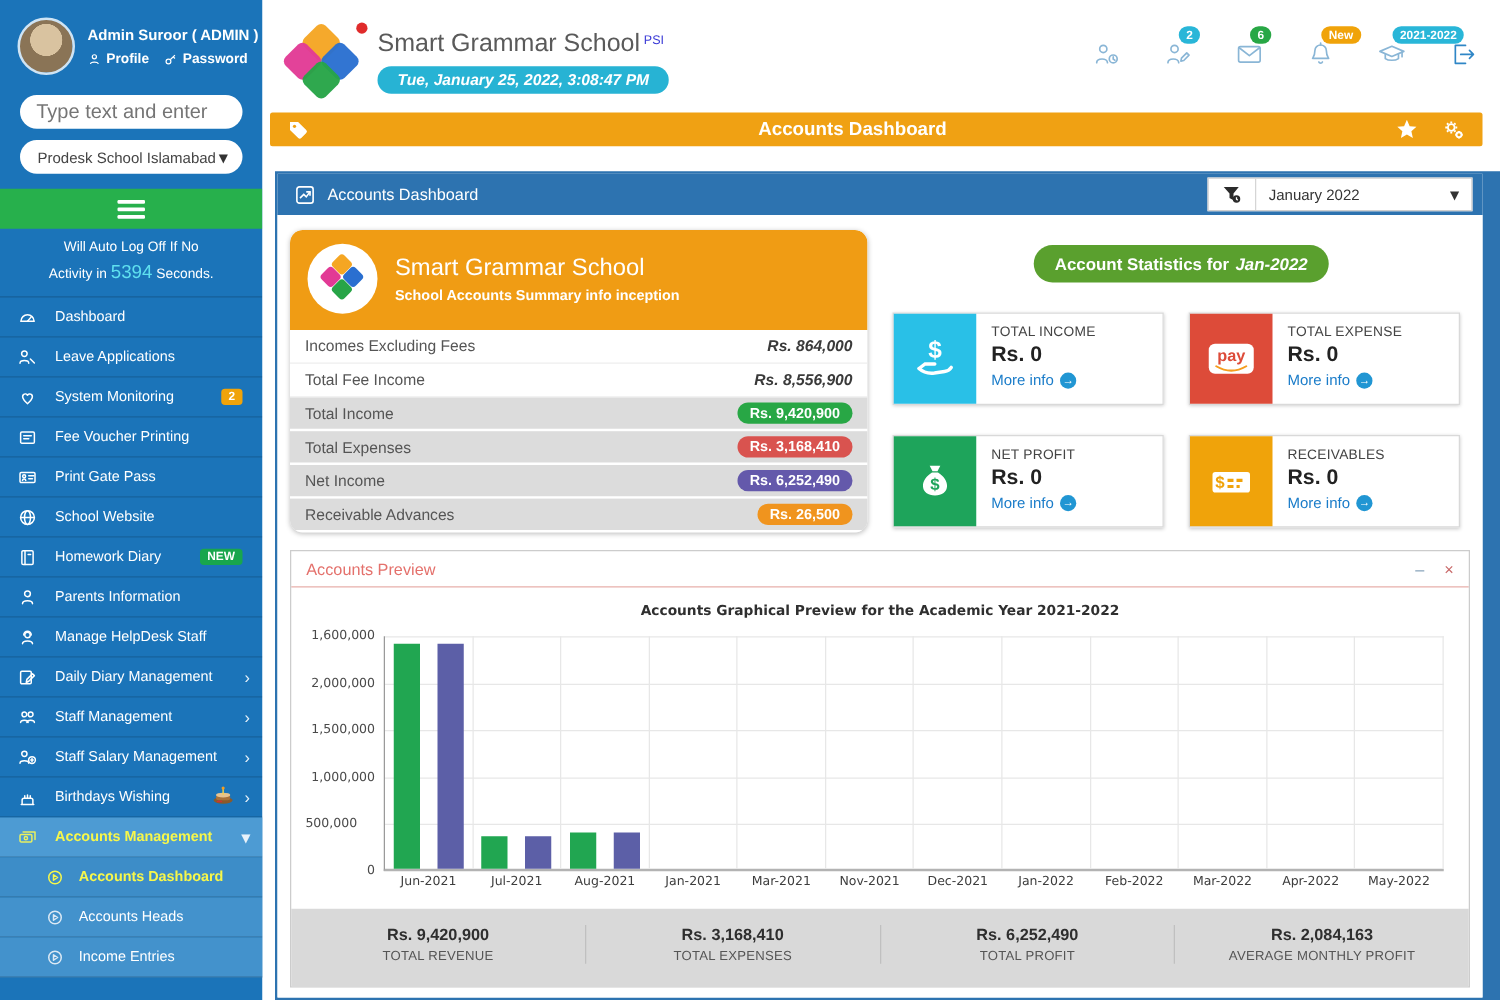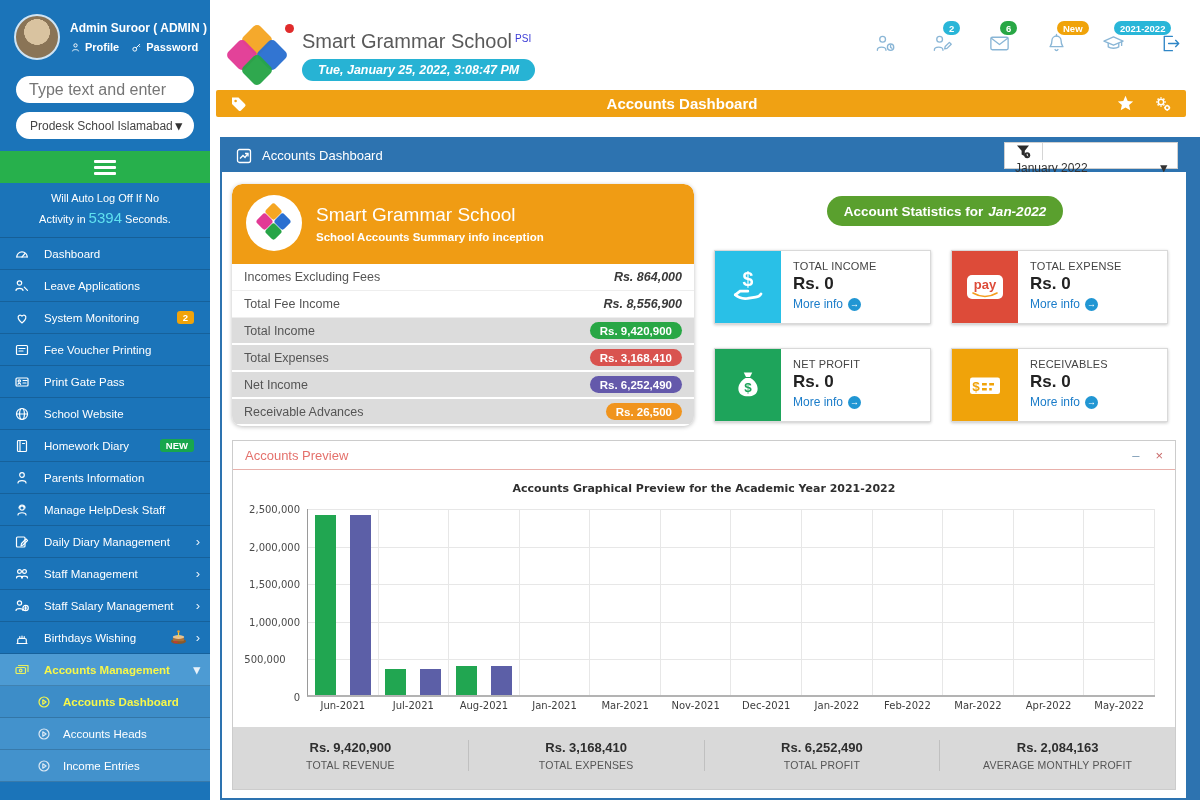--- a/index.html
+++ b/index.html
@@ -36,21 +36,21 @@
   .mi-badge { font-size:9.5px; font-weight:bold; padding:1px 6px; border-radius:3px; color:#fff; margin-right:6px; }
   .mi-chev { font-size:13px; color:#e8f2fa; margin-left:4px; }
   .menu-item.parent-active { background:#4d9bd3; color:#f7f74a; font-weight:bold; }
   .menu-item.sub { background:#4392cc; padding-left:36px; }
   .menu-item.sub .mi-icon { margin-right:10px; }
   .menu-item.sub.sub-active { background:#3d8dc8; color:#f7f74a; font-weight:bold; }
   .cake-img { margin-right:4px; }
 
   
   .main { flex:1; display:flex; flex-direction:column; min-width:0; background:#fff; }
-  .hdr { height:88px; display:flex; align-items:flex-end; padding:10px 18px 0 14px; position:relative; }
+  .hdr { height:88px; display:flex; align-items:center; padding:10px 18px 0 14px; position:relative; }
   .brand { display:flex; }
   .logo-wrap { position:relative; width:66px; height:66px; }
   .petal { position:absolute; width:24px; height:24px; border-radius:5px; transform:rotate(45deg); opacity:.96; }
   .petal.o { background:#f5a623; left:21px; top:6px; }
   .petal.m { background:#e23a95; left:6px; top:21px; }
   .petal.b { background:#2a6fd0; left:36px; top:21px; }
   .petal.g { background:#27a447; left:21px; top:36px; }
   .red-dot { position:absolute; right:-4px; top:2px; width:9px; height:9px; border-radius:50%; background:#e02b2b; }
   .brand-txt { margin:8px 0 0 12px; }
   .school-name { font-size:20px; color:#5a5a5a; }
@@ -64,21 +64,21 @@
 
   .titlebar { height:27px; margin:2px 14px 0 6px; background:#f0a113; display:flex; align-items:center;
               padding:0 14px; border-radius:2px; }
   .titlebar .tb-title { flex:1; text-align:center; color:#fff; font-weight:bold; font-size:15px; }
   .tb-right { display:flex; gap:20px; align-items:center; }
 
   .panel { flex:1; margin:20px 0 0 10px; border:2px solid #2d73b0; border-right:14px solid #2d73b0;
            display:flex; flex-direction:column; min-height:0; }
   .panel-hd { height:33px; background:#2d73b0; display:flex; align-items:center; padding:0 8px 0 14px; color:#fff; }
   .panel-hd .ph-title { font-size:13px; margin-left:10px; flex:1; }
-  .filter-group { display:flex; background:#fff; border:1px solid #cfcfcf; height:27px; align-items:stretch;flex-direction:column; }
+  .filter-group { display:flex; background:#fff; border:1px solid #cfcfcf; height:27px; align-items:stretch; }
   .filter-btn { width:38px; display:flex; align-items:center; justify-content:center; border-right:1px solid #d5d5d5; cursor:pointer; }
   .month-select { width:172px; display:flex; align-items:center; padding:0 10px; color:#333; font-size:12px; cursor:pointer; }
   .month-select .lbl { flex:1; }
   .panel-bd { flex:1; background:#fff; padding:12px 10px 0 10px; overflow:hidden; }
 
   .top-row { display:flex; }
   
   .sum-card { width:462px; flex-shrink:0; border-radius:10px; box-shadow:0 1px 4px rgba(0,0,0,.25); overflow:hidden; background:#fff; }
   .sum-hd { background:#f09c14; padding:11px 14px 13px 14px; display:flex; align-items:center; border-radius:10px 10px 0 0; }
   .sum-logo { width:56px; height:56px; background:#fff; border-radius:50%; position:relative; flex-shrink:0; }
@@ -606,21 +606,21 @@
                 <div class="gline" style="top: 150.4px;"></div>
                 <div class="gline" style="top: 112.8px;"></div>
                 <div class="gline" style="top: 75.2px;"></div>
                 <div class="gline" style="top: 37.6px;"></div>
                 <div class="gline" style="top: 0px;"></div>
                 <div class="ylab" style="top: 188px;">0</div>
                 <div class="ylab" style="top: 150.4px; text-align: center;">500,000</div>
                 <div class="ylab" style="top: 112.8px;">1,000,000</div>
                 <div class="ylab" style="top: 75.2px;">1,500,000</div>
                 <div class="ylab" style="top: 37.6px;">2,000,000</div>
-                <div class="ylab" style="top: 0px;">2,500,000</div>
+                <div class="ylab" style="top: 0px;">1,600,000</div>
                 <div class="mgroup">
                   <div class="bar" style="height: 180px; background: rgb(33, 166, 81);"></div>
                   <div class="bar" style="height: 180px; background: rgb(92, 95, 167);"></div>
                   <div class="xlab">Jun-2021</div>
                 </div>
                 <div class="mgroup">
                   <div class="bar" style="height: 26px; background: rgb(33, 166, 81);"></div>
                   <div class="bar" style="height: 26px; background: rgb(92, 95, 167);"></div>
                   <div class="xlab">Jul-2021</div>
                 </div>

